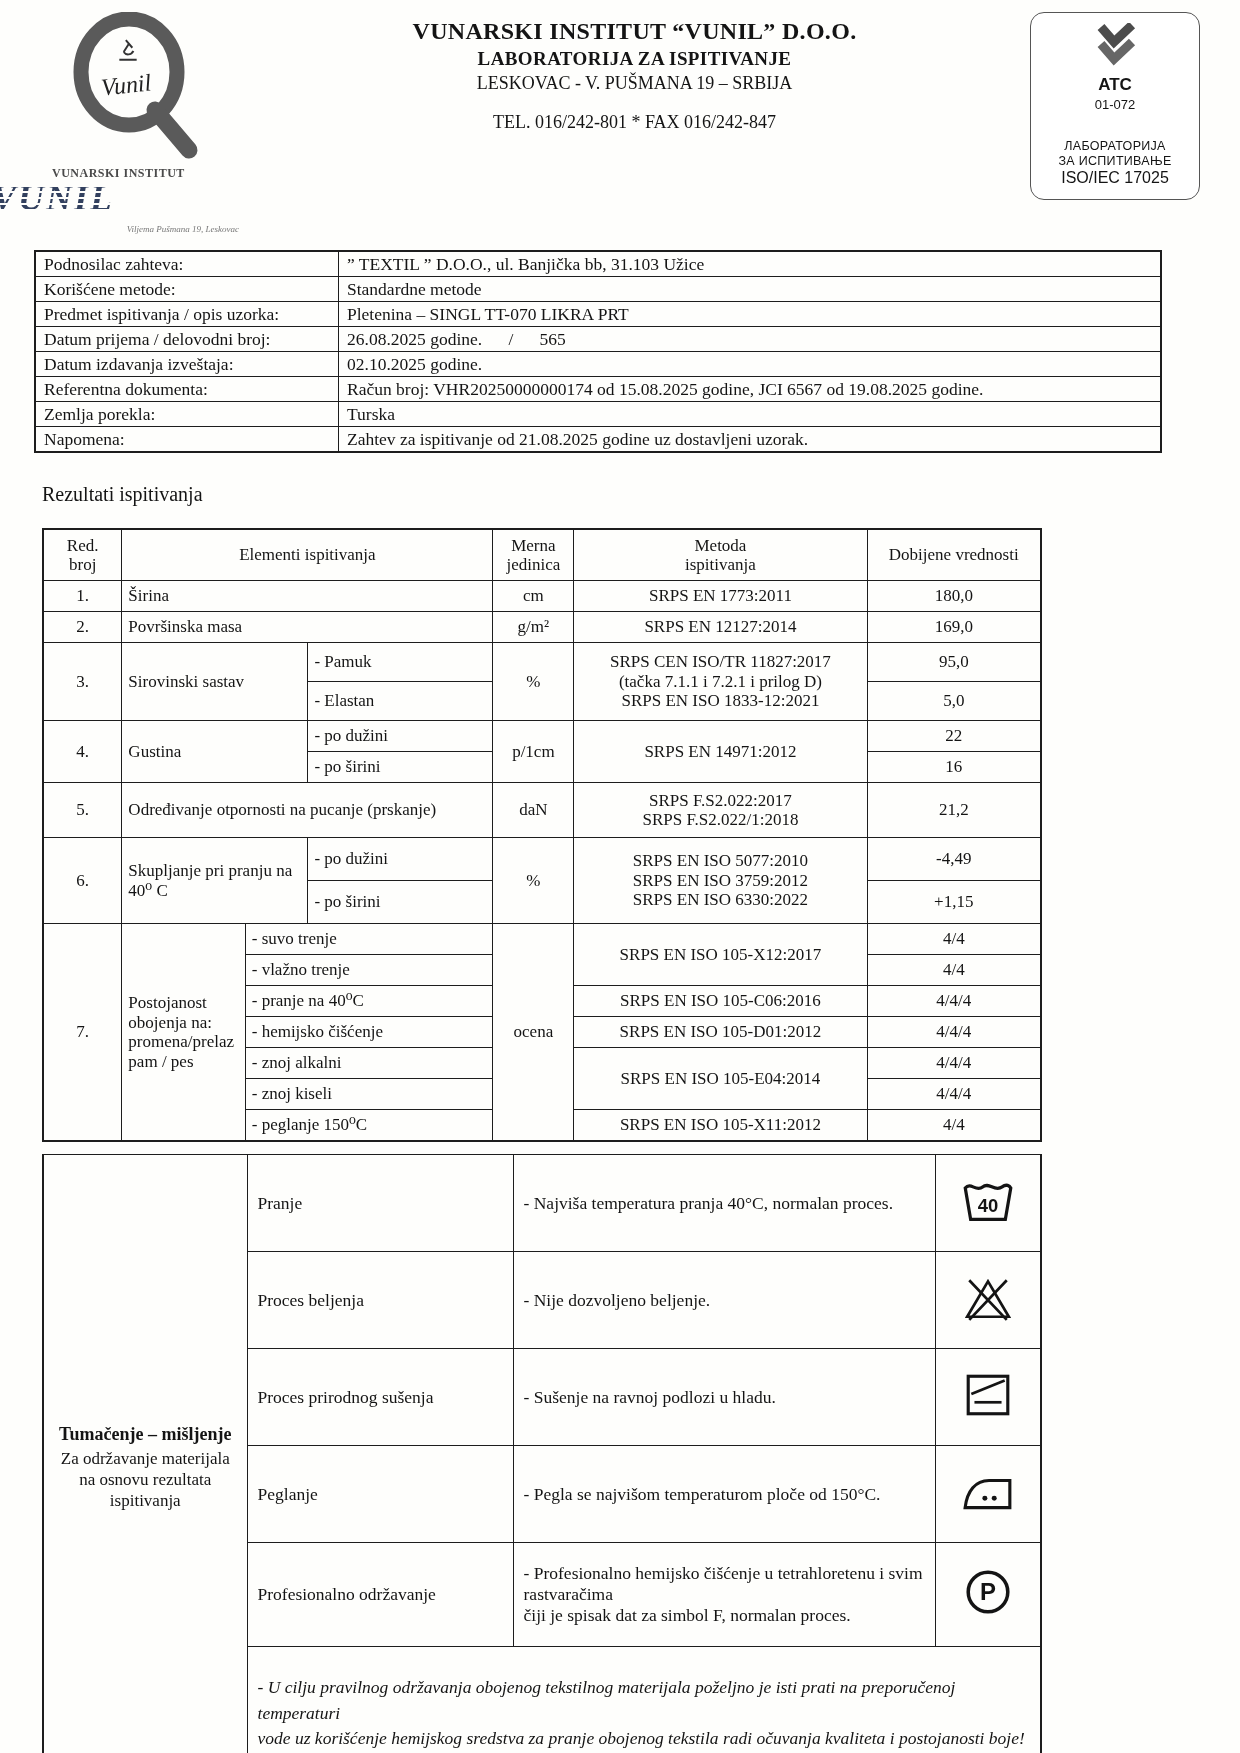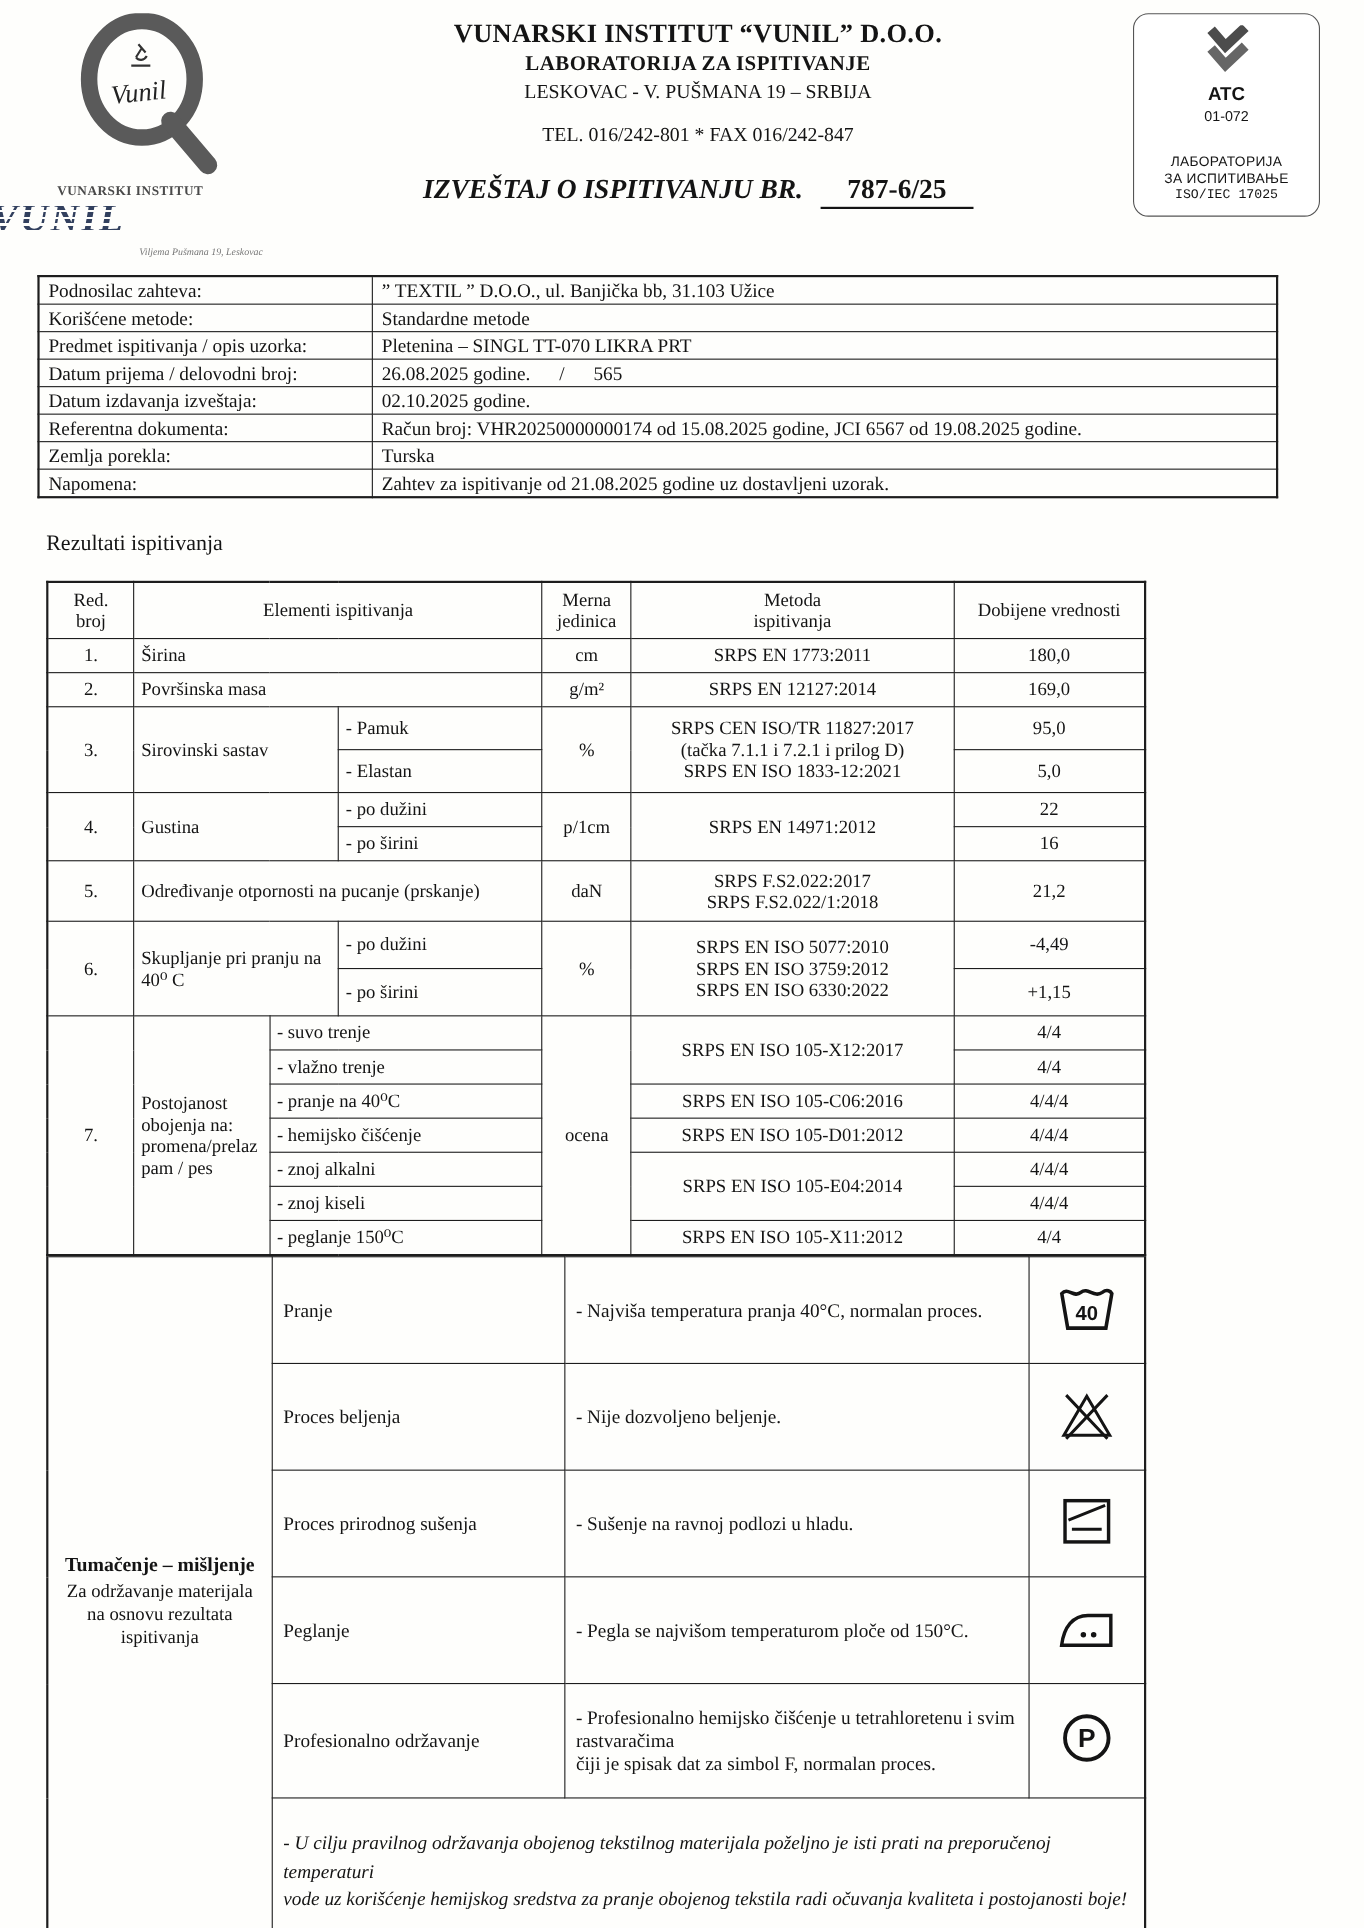--- a/index.html
+++ b/index.html
@@ -25,33 +25,33 @@
   .inst-name{font-size:24px;font-weight:bold;letter-spacing:.3px;}
   .lab-line{font-size:19px;font-weight:bold;margin-top:3px;letter-spacing:.4px;}
   .addr-line{font-size:18px;margin-top:3px;}
   .tel-line{font-size:18px;margin-top:18px;}
   .report-title{font-size:25px;font-weight:bold;font-style:italic;margin-top:26px;}
   .report-no{display:inline-block;border-bottom:2.5px solid #141414;padding:0 24px 1px 24px;margin-left:10px;font-style:normal;}
   .accr-box{width:152px;border:1.6px solid #555;border-radius:14px;padding:10px 8px 12px;text-align:center;margin-top:2px;background:#fff;}
   .accr-org{font-weight:bold;font-size:17px;font-family:"Liberation Sans",sans-serif;margin-top:2px;}
   .accr-no{font-size:13px;font-family:"Liberation Sans",sans-serif;margin-top:2px;}
   .accr-l{font-size:12.5px;font-family:"Liberation Sans",sans-serif;margin-top:1px;letter-spacing:.3px;}
-  .accr-iso{font-size:12px;font-family:Liberation Mono, monospace;margin-top:1px;}
+  .accr-iso{font-size:16px;font-family:Liberation Sans, sans-serif;margin-top:1px;}
   .accr-gap{height:26px;}
 
   
   table{border-collapse:collapse;}
   .info-tbl{width:1128px;margin-top:16px;border:2.5px solid #1d1d1d;}
   .info-tbl td{border:1.5px solid #1d1d1d;font-size:17.5px;padding:1px 8px;height:22px;vertical-align:middle;}
   .info-tbl td.lbl{width:286px;}
 
   .sec-title{font-size:20px;margin:30px 0 0 8px;}
 
   
-  .res-tbl{width:1000px;margin:22px 0 0 8px;border:2.5px solid #1d1d1d;}
+  .res-tbl{width:1000px;margin:22px 0 12px 8px;border:2.5px solid #1d1d1d;}
   .res-tbl th,.res-tbl td{border:1.5px solid #1d1d1d;font-size:17px;font-weight:normal;padding:2px 6px;vertical-align:middle;}
   .res-tbl th{text-align:center;height:46px;line-height:1.15;}
   .res-tbl td{height:26px;line-height:1.15;}
   .c{text-align:center;}
   .el{padding-left:10px;}
   .sub{padding-left:10px;}
 
   
   .care-tbl{width:1000px;margin-left:8px;border:2.5px solid #1d1d1d;border-top:none;}
   .care-tbl td{border:1.5px solid #1d1d1d;font-size:17.5px;padding:20px 10px;vertical-align:middle;}
@@ -93,24 +93,20 @@
         <span class="brand">VUNIL</span>
       </div>
       <div class="logo-sub2">Viljema Pušmana 19, Leskovac</div>
     </div>
 
     <div class="hdr-center">
       <div class="inst-name">VUNARSKI INSTITUT “VUNIL” D.O.O.</div>
       <div class="lab-line">LABORATORIJA ZA ISPITIVANJE</div>
       <div class="addr-line">LESKOVAC - V. PUŠMANA 19 – SRBIJA</div>
       <div class="tel-line">TEL. 016/242-801 * FAX  016/242-847</div>
-      <div class="report-title">
-        <span>IZVEŠTAJ O ISPITIVANJU BR.</span>
-        <span class="report-no">787-6/25</span>
-      </div>
     </div>
 
     <div class="accr-box">
       <svg width="56" height="46" viewBox="0 0 56 46">
         <path d="M14 4 L27 19 L45 2" stroke="#4c4c4c" stroke-width="9" fill="none"></path>
         <path d="M14 21 L27 36 L45 19" stroke="#666" stroke-width="9" fill="none"></path>
       </svg>
       <div class="accr-org">ATC</div>
       <div class="accr-no">01-072</div>
       <div class="accr-gap"></div>

